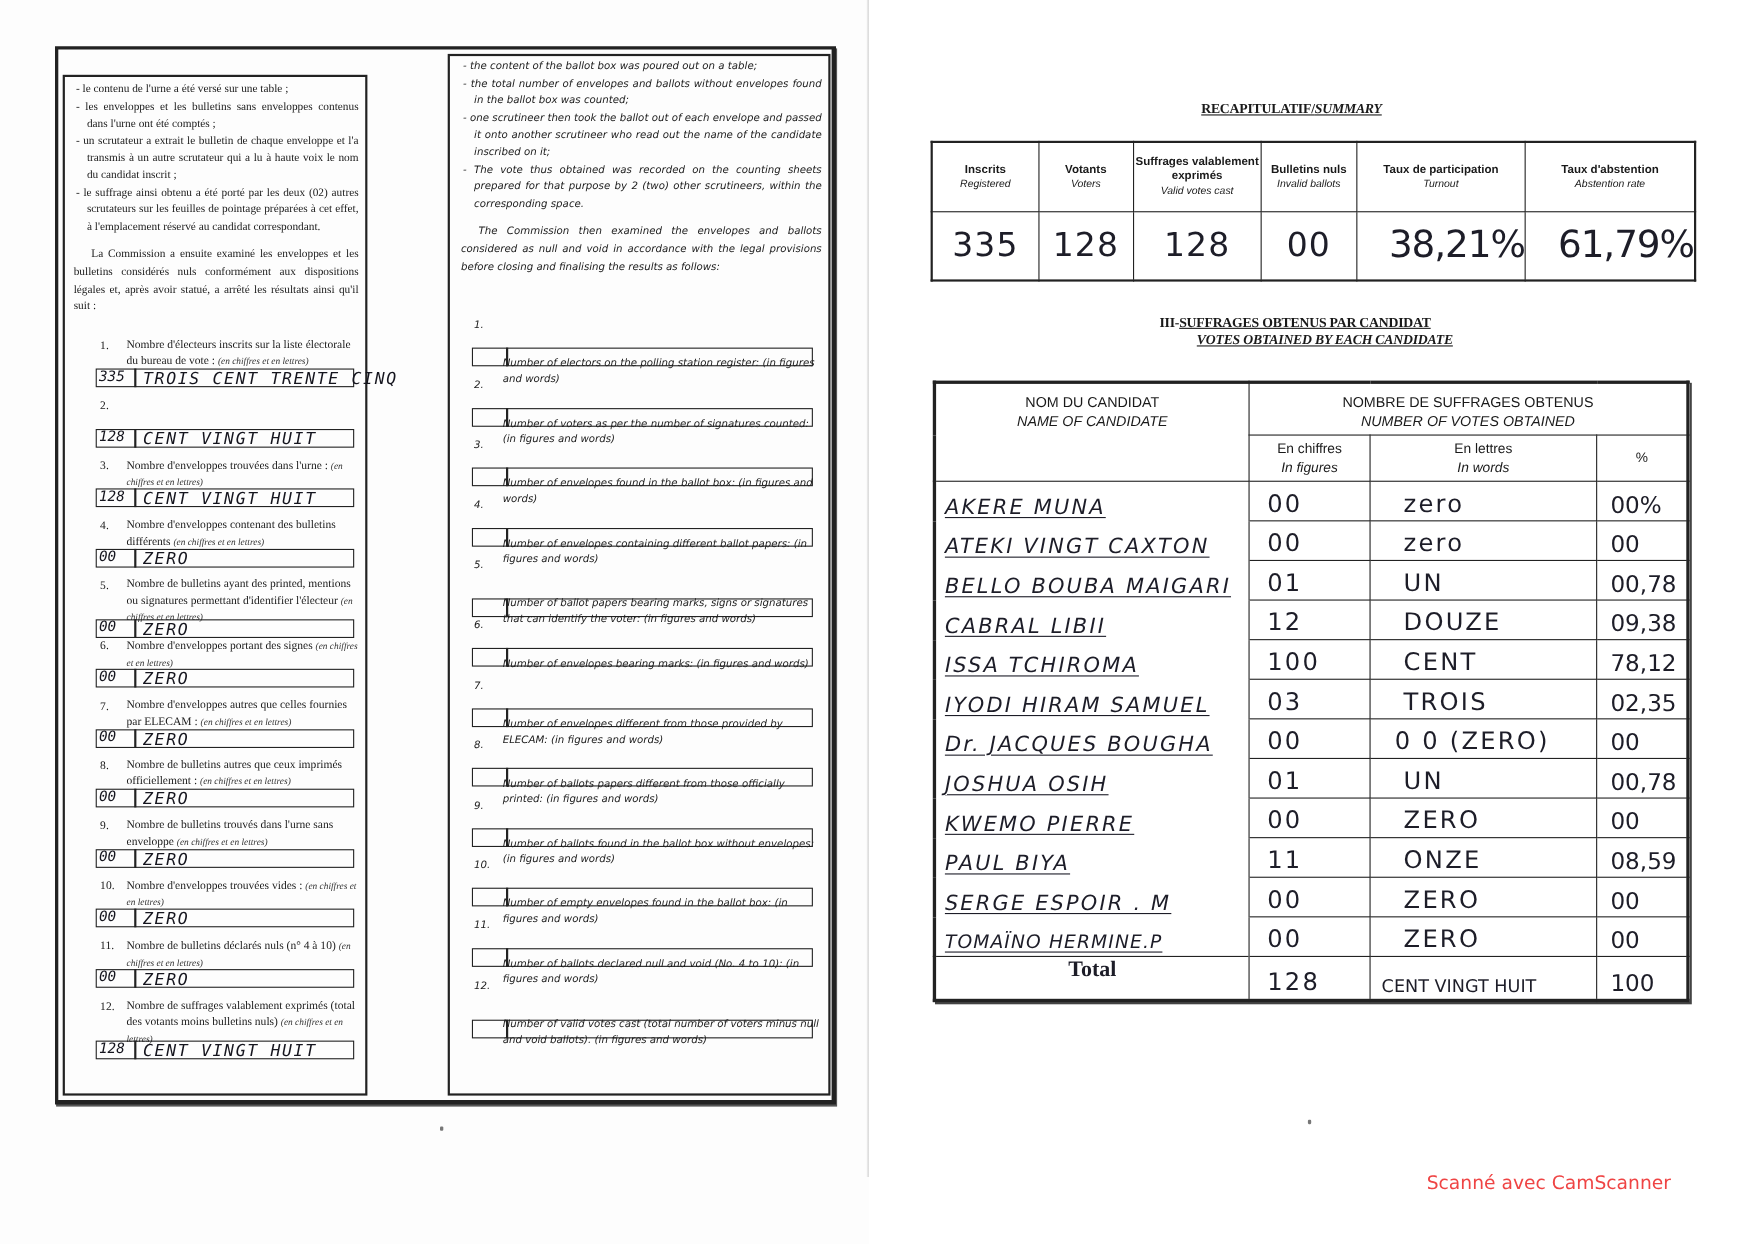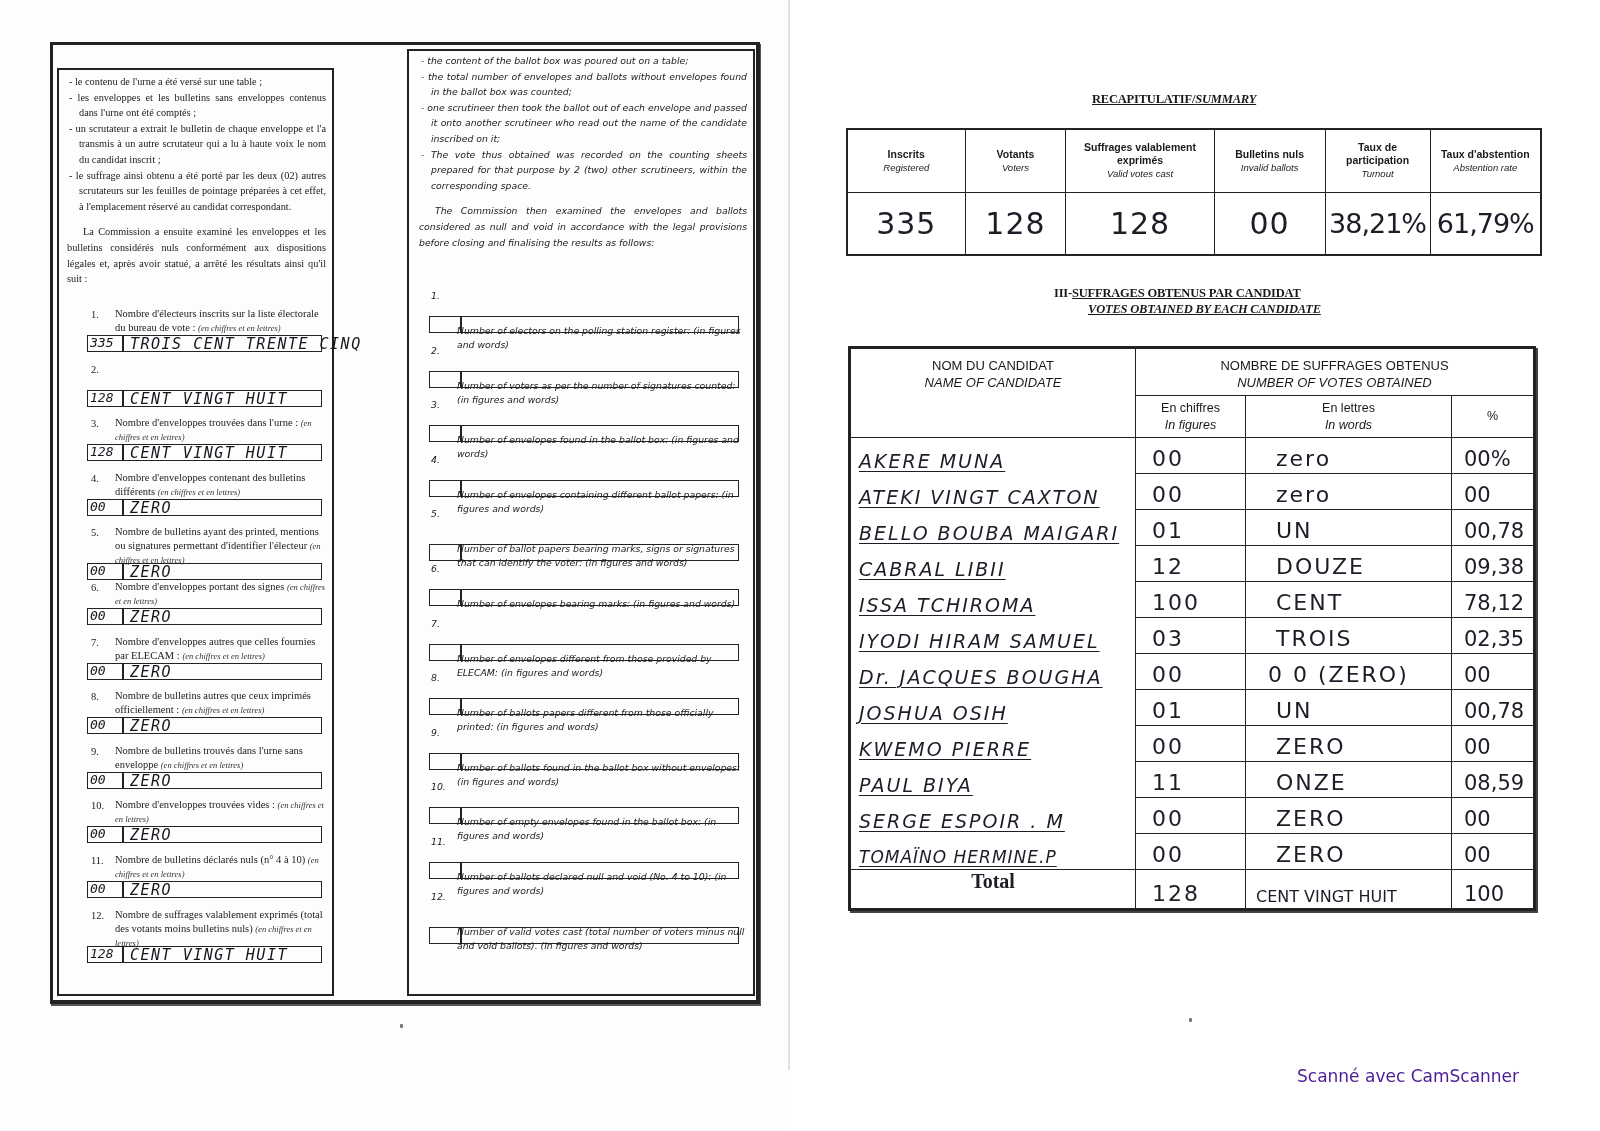--- a/index.html
+++ b/index.html
@@ -39,37 +39,37 @@
 
   .title { position: absolute; font-family: "Liberation Serif", serif; font-weight: bold; font-size: 12.5px; text-decoration: underline; letter-spacing: -0.2px; }
   .title .it { font-style: italic; }
 
   table { border-collapse: collapse; position: absolute; }
   .summary { left: 56px; top: 128px; width: 696px; height: 128px; border: 2px solid #222; }
   .summary th, .summary td { border: 1.5px solid #222; text-align: center; }
   .summary th { height: 60px; font-family: Liberation Sans, sans-serif; font-size: 10.5px; font-weight: bold; line-height: 13px; }
   .summary th .en { display: block; font-weight: normal; font-style: italic; font-size: 9.5px; }
   .summary td { height: 60px; font-family: "DejaVu Sans", sans-serif; font-size: 30px; color: #1d1d28; font-weight: normal; letter-spacing: 1px; }
-  .summary td.sm { font-size: 27px; letter-spacing: -1px; }
+  .summary td.sm { font-size: 34px; letter-spacing: -1px; padding-left: 29px; }
 
   .cand { left: 58px; top: 346px; width: 688px; border: 3px solid #222; box-shadow: 2px 2px 0 #444; }
   .cand th, .cand td { border: 1.5px solid #222; }
   .cand .h1 { height: 48px; font-family: "Liberation Sans", sans-serif; font-size: 13px; font-weight: normal; line-height: 17px; text-align: center; vertical-align: top; padding-top: 8px; }
   .cand .h1 .en { display: block; font-style: italic; }
   .cand .h2 { height: 42px; font-family: "Liberation Sans", sans-serif; font-size: 12.5px; font-weight: normal; line-height: 17px; text-align: center; }
   .cand .h2 .en { display: block; font-style: italic; }
   .cand td { height: 36px; font-family: "DejaVu Sans", sans-serif; font-size: 22px; color: #1d1d28; vertical-align: bottom; padding-bottom: 2px; }
   .cand td.name { font-size: 19px; font-style: italic; letter-spacing: 2px; padding-left: 8px; text-decoration: underline; text-decoration-thickness: 1px; text-underline-offset: 3px; border-top: none; border-bottom: none; white-space: nowrap; }
   .cand td.fig { text-align: left; padding-left: 16px; letter-spacing: 2px; }
   .cand td.wrd { text-align: left; padding-left: 30px; letter-spacing: 2px; font-size: 22px; }
   .cand td.pct { text-align: left; padding-left: 12px; font-size: 21px; }
   .cand tr.total td { height: 40px; }
   .cand td.total-label { font-family: "Liberation Serif", serif; font-weight: bold; font-size: 20px; text-align: center; vertical-align: top; padding-top: 0; font-style: normal; }
 
-  .watermark { position: absolute; left: 1297px; top: 1066px; font-family: "DejaVu Sans", sans-serif; font-size: 17px; color: #4c1d95; }
+  .watermark { position: absolute; left: 1297px; top: 1066px; font-family: "DejaVu Sans", sans-serif; font-size: 17px; color: #ef4444; }
   .speck { position: absolute; background: #777; border-radius: 1px; }
 </style>
 </head>
 <body>
 
 <div class="page-left">
   <div class="frame">
 
     <div class="col col-fr">
       <div class="intro">

